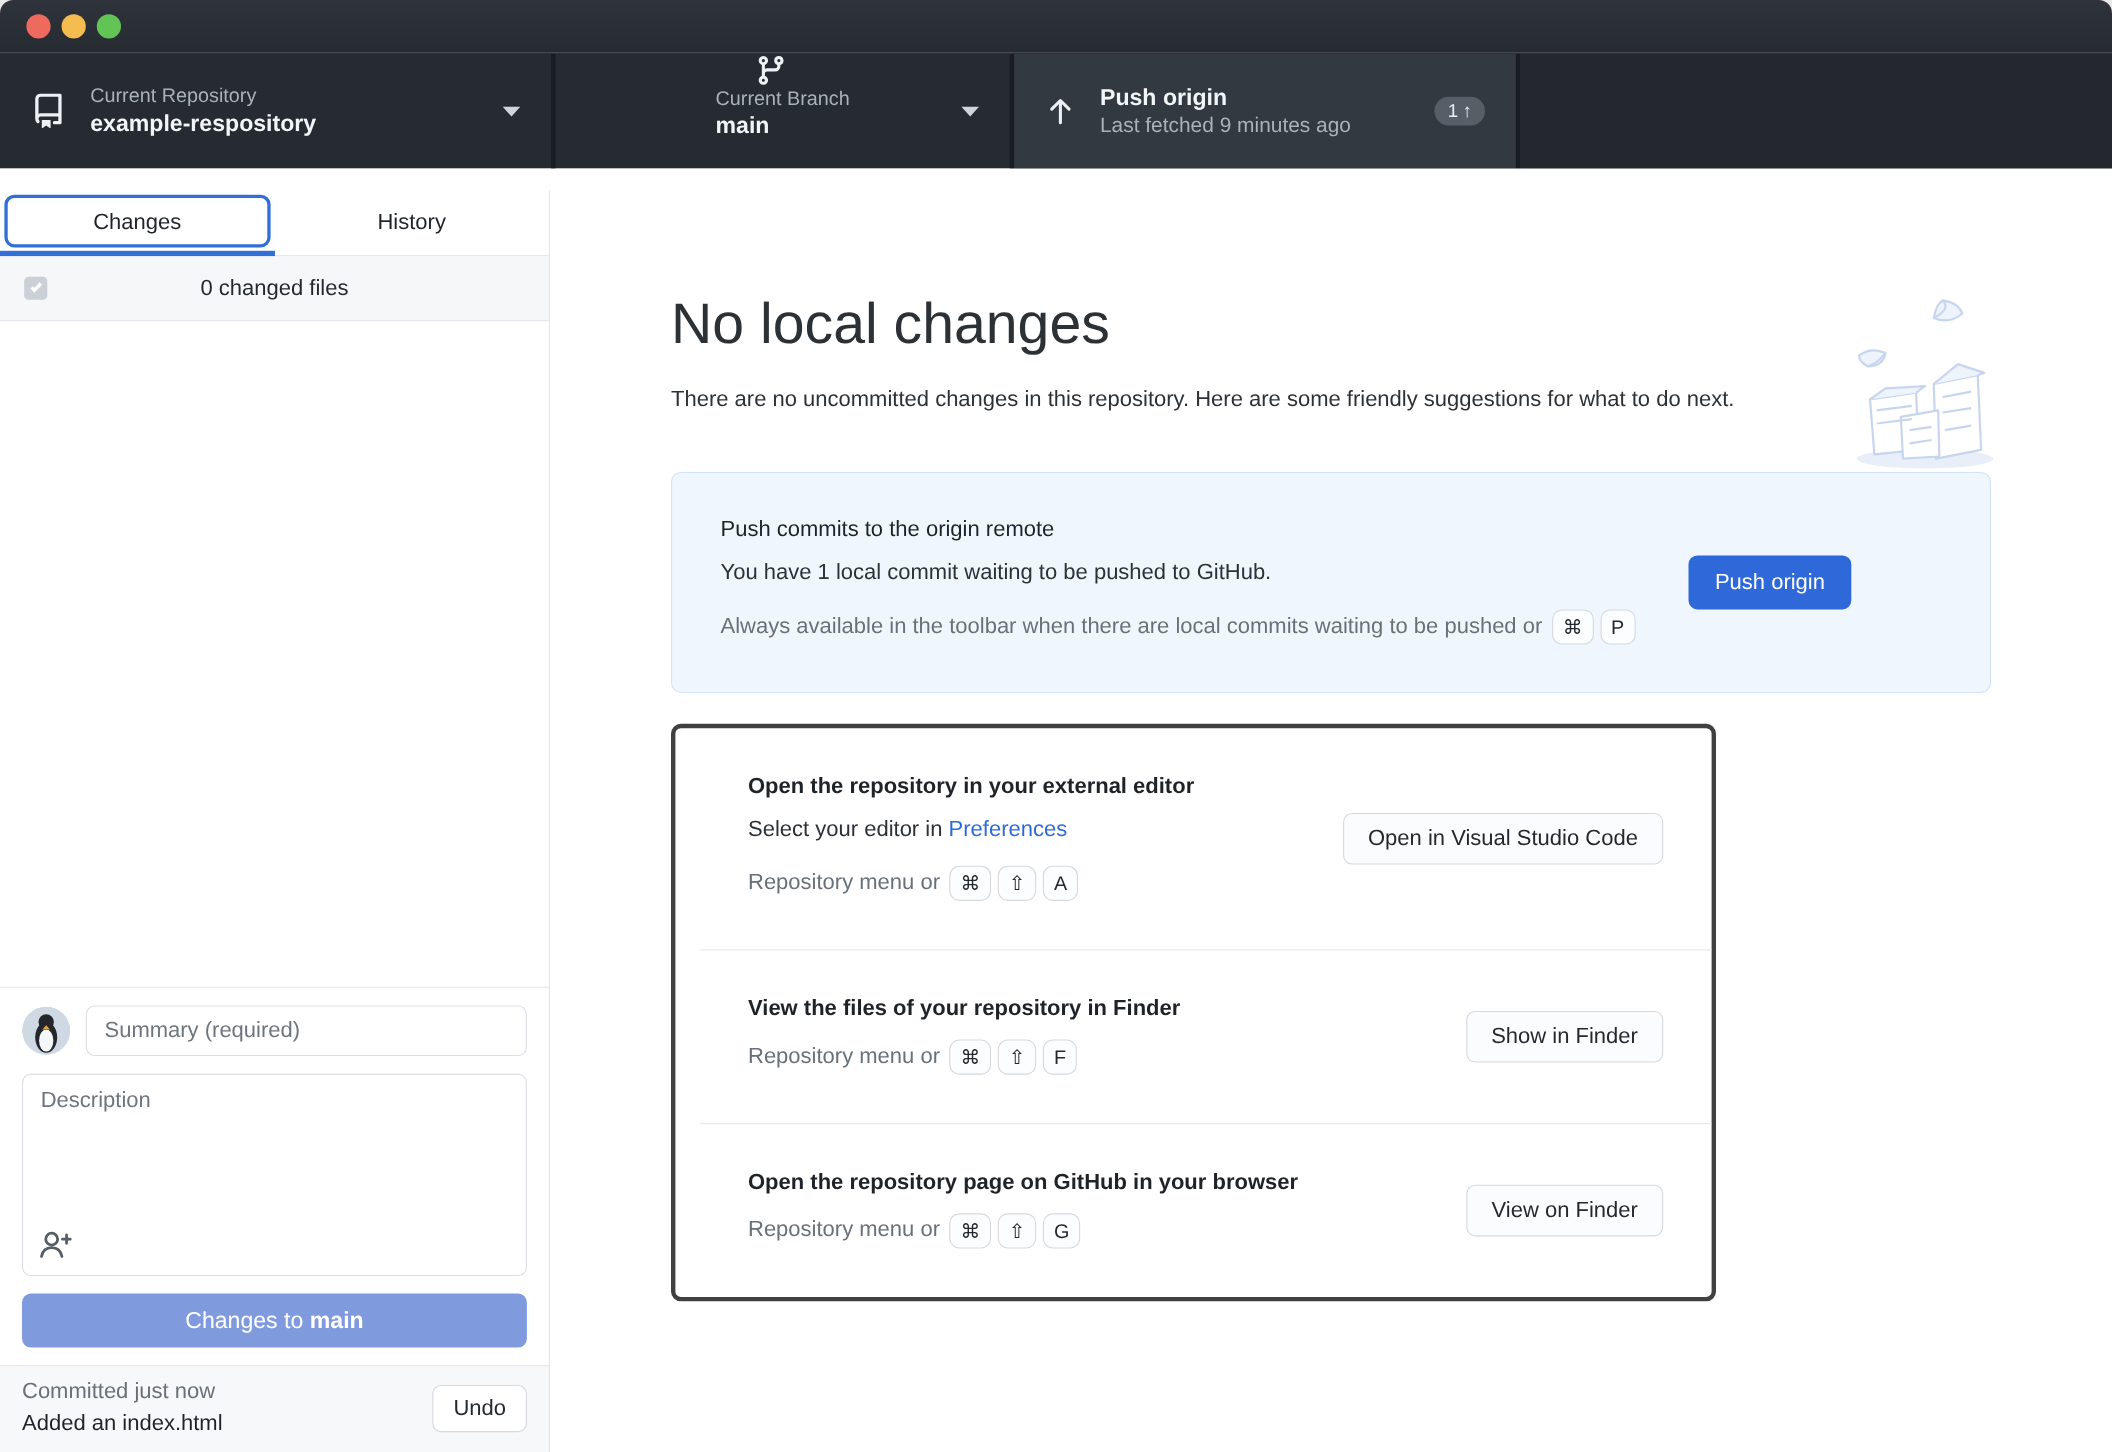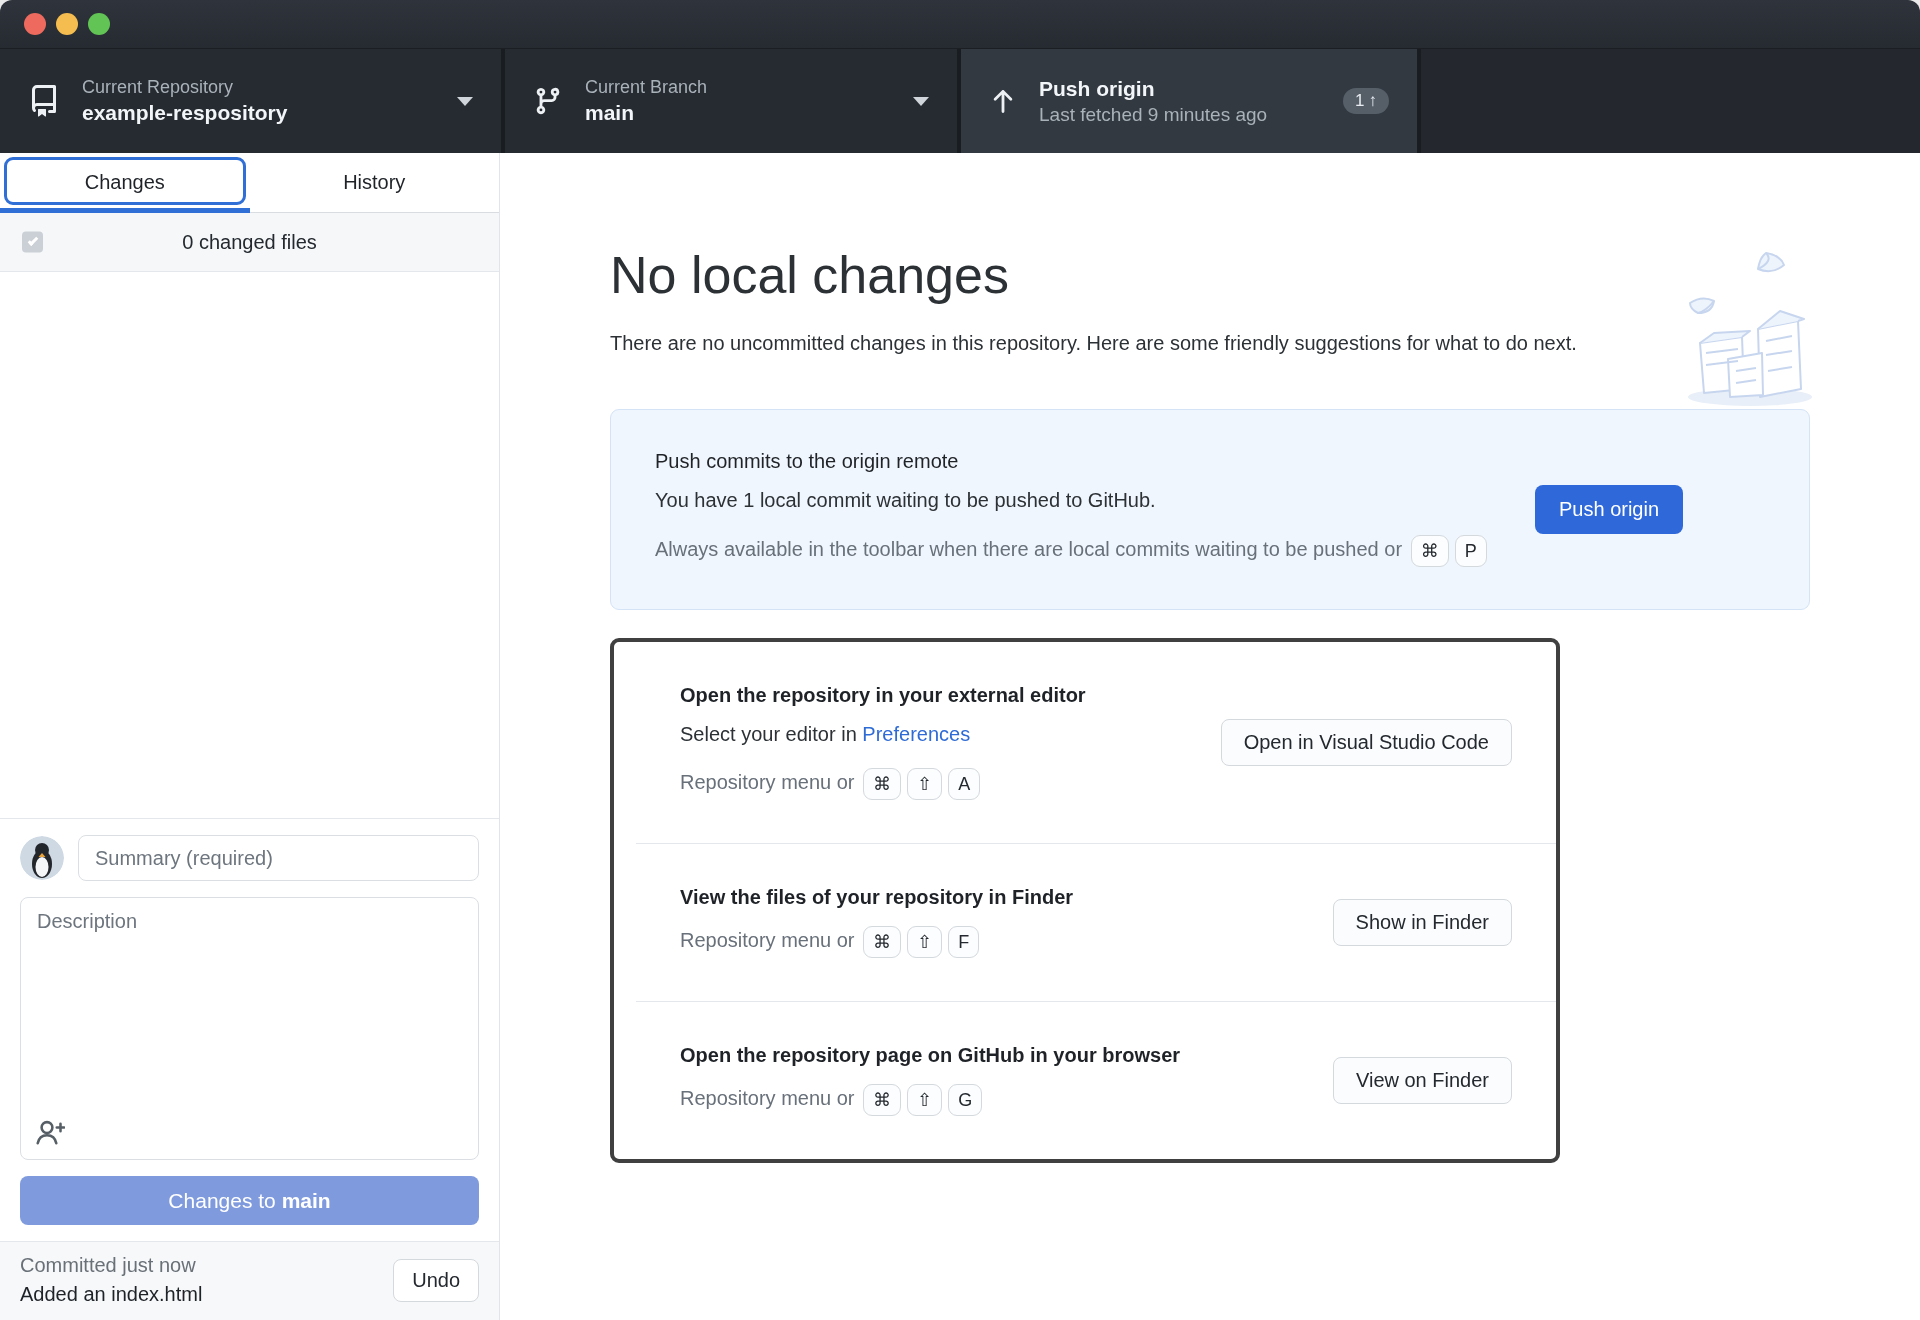--- a/index.html
+++ b/index.html
@@ -12,36 +12,36 @@
               border-bottom:1px solid #1b1f24; display:flex; align-items:center; padding-left:24px; flex:0 0 auto; }
   .traffic { display:flex; gap:10px; }
   .dot { width:22px; height:22px; border-radius:50%; }
   .dot.red { background:#ee6a5e; } .dot.yellow { background:#f5bd4f; } .dot.green { background:#61c454; }
 
   
   .toolbar { height:104px; background:#262b31; display:flex; align-items:stretch; flex:0 0 auto; }
   .tb-sep { width:4px; background:#191d22; flex:0 0 auto; }
   .tb-section { display:flex; align-items:center; padding:0 28px; cursor:default; position:relative; }
   .tb-section.repo { width:501px; }
-  .tb-section.branch { width:452px; }
+  .tb-section.branch { width:413px;flex-direction:column; }
   .tb-section.push { width:456px; background:#323941; }
   .tb-rest { flex:1; background:#24282e; }
   .tb-icon { flex:0 0 auto; margin-right:22px; display:flex; align-items:center; }
   .tb-texts { display:flex; flex-direction:column; gap:3px; min-width:0; }
   .tb-label { font-size:18px; color:#a9b1b9; }
   .tb-value { font-size:21px; font-weight:700; color:#f3f6f9; }
   .tb-sub { font-size:19px; color:#a9b1b9; }
   .caret { width:0; height:0; border-left:8px solid transparent; border-right:8px solid transparent;
            border-top:9px solid #cfd5da; position:absolute; right:28px; top:50%; margin-top:-4px; }
   .push-badge { position:absolute; right:28px; top:50%; transform:translateY(-50%);
                 background:#565e68; border-radius:14px; padding:3px 12px; display:flex; gap:4px;
                 align-items:center; color:#e9edf1; font-size:17px; }
 
   
-  .app-body { flex:1; display:flex; min-height:0; }
+  .app-body { flex:1; display:flex; min-height:0;margin-top:20px; }
 
   
   .sidebar { width:500px; flex:0 0 auto; border-right:1px solid #e1e4e8; display:flex; flex-direction:column; background:#fff; }
   .tabbar { height:60px; display:flex; border-bottom:1px solid #d9dde2; flex:0 0 auto; }
   .tab { flex:1; display:flex; align-items:center; justify-content:center; font-size:20px; color:#1f2328;
          position:relative; cursor:pointer; background:#fff; }
   .tab .ring { position:absolute; inset:4px 4px 7px 4px; border:3px solid #2f6fd6; border-radius:9px; pointer-events:none; }
   .tab .underline { position:absolute; left:0; right:0; bottom:-1px; height:5px; background:#2f6fd6; }
   .files-header { height:59px; background:#f5f7f9; border-bottom:1px solid #e4e7eb; position:relative;
                   display:flex; align-items:center; justify-content:center; flex:0 0 auto; }
@@ -51,21 +51,21 @@
   .checkbox .check { width:10px; height:5px; border-left:3px solid #fff; border-bottom:3px solid #fff;
                      transform:rotate(-45deg) translate(1px,-1px); }
   .files-empty { flex:1; background:#fff; }
 
   .commit-form { border-top:1px solid #e4e7eb; padding:16px 20px; flex:0 0 auto; }
   .cf-row1 { display:flex; gap:14px; align-items:center; }
   .avatar { width:44px; height:44px; border-radius:50%; overflow:hidden; flex:0 0 auto; }
   .summary-input { flex:1; height:46px; border:1px solid #dbdfe4; border-radius:8px; padding:12px 16px;
                    font-size:20px; font-family:"Liberation Sans",sans-serif; color:#1f2328; outline:none; }
   .summary-input::placeholder { color:#6d757e; }
-  .desc-box { margin-top:16px; height:263px; border:1px solid #dbdfe4; border-radius:8px; position:relative; background:#fff; }
+  .desc-box { margin-top:16px; height:184px; border:1px solid #dbdfe4; border-radius:8px; position:relative; background:#fff; }
   .desc-box textarea { width:100%; height:150px; border:none; resize:none; outline:none; background:transparent;
                        padding:12px 16px; font-size:20px; font-family:"Liberation Sans",sans-serif; color:#1f2328; }
   .desc-box textarea::placeholder { color:#6d757e; }
   .coauthor { position:absolute; left:14px; bottom:10px; cursor:pointer; }
   .commit-btn { margin-top:16px; width:100%; height:49px; background:#809bdd; border:none; border-radius:8px;
                 color:#fff; font-size:21px; font-family:"Liberation Sans",sans-serif; cursor:default; }
   .commit-btn b { font-weight:700; }
 
   .undo-bar { border-top:1px solid #e4e7eb; background:#f6f8fa; padding:12px 20px 14px; display:flex;
               align-items:center; justify-content:space-between; flex:0 0 auto; }

